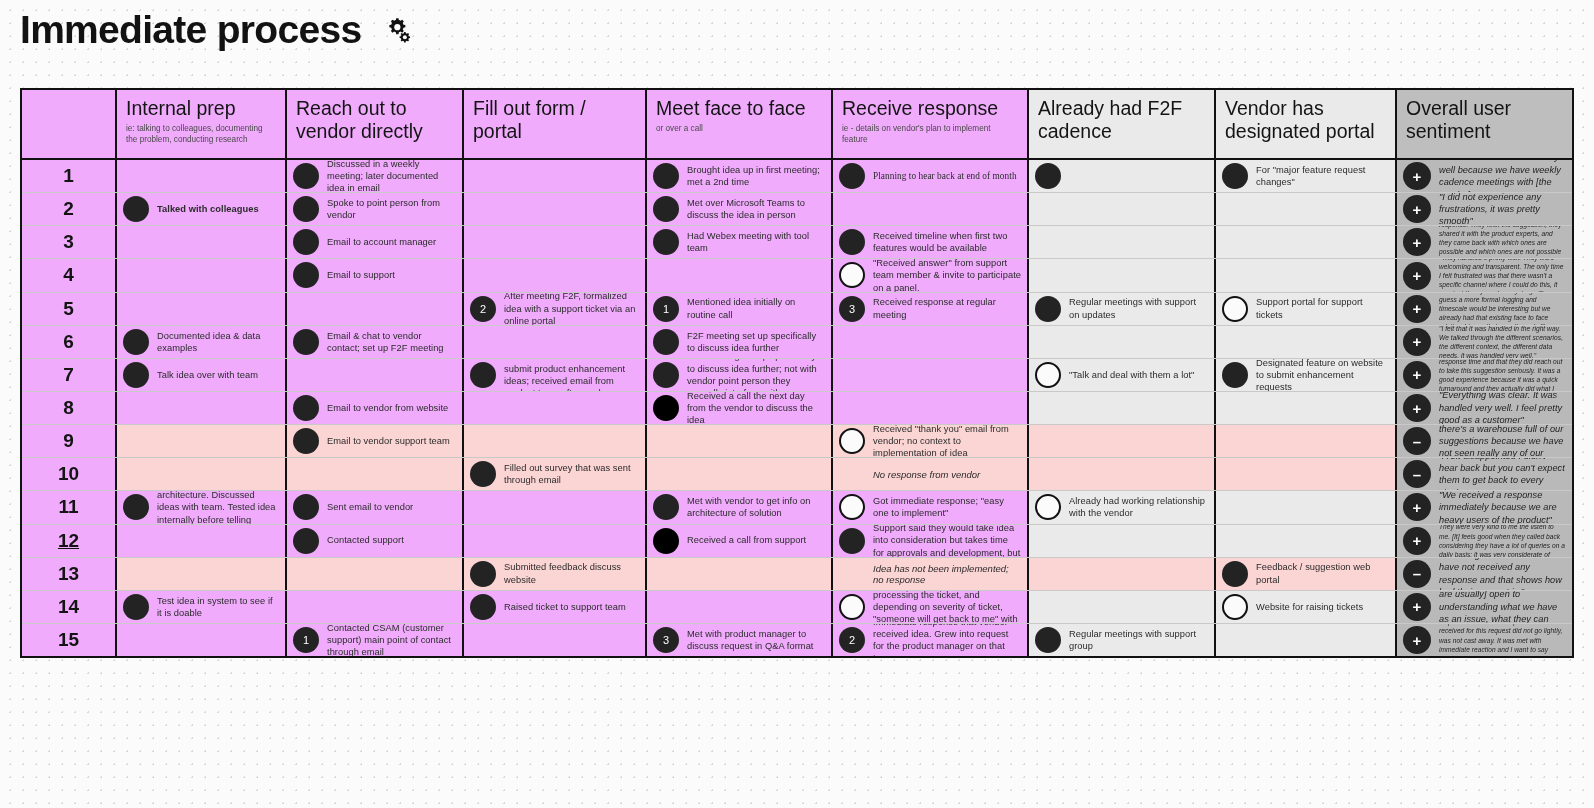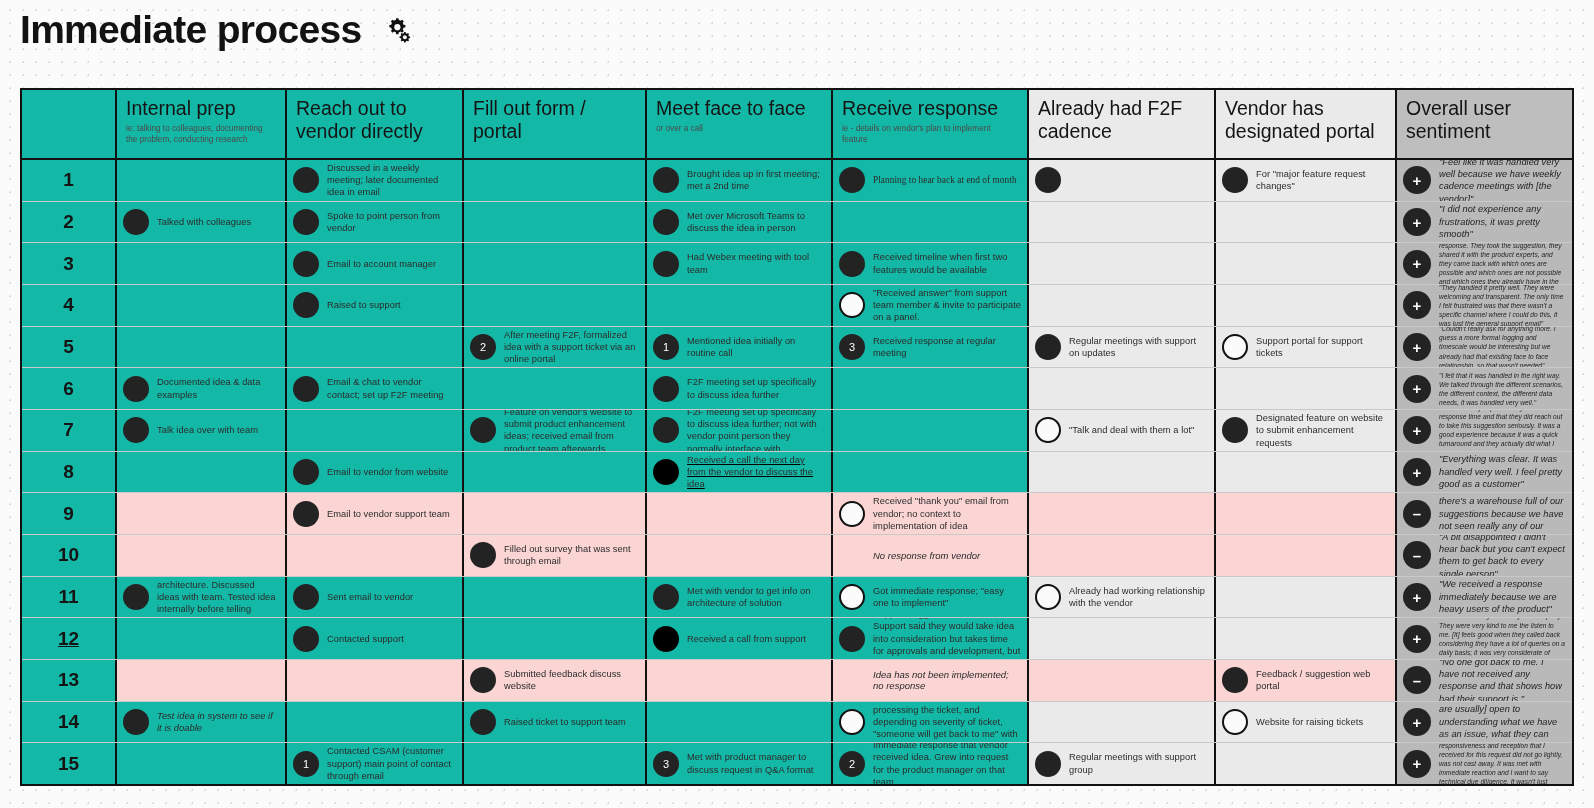--- a/index.html
+++ b/index.html
@@ -26,23 +26,23 @@
   #page-title {
     font-size: 39px; font-weight: bold; letter-spacing: -0.7px;
     color: #121212; margin: 0; line-height: 1.25;
   }
   #gear-icon { display:block; }
 
   
   #board {
     position: absolute;
     left: 20px; top: 88px;
-    width: 1554px; height: 698px;
+    width: 1554px; height: 570px;
     border: 2px solid #111;
-    background: #14b8a6;
+    background: #f0abfc;
     display: flex;
     flex-direction: column;
   }
   .hrow { display: flex; width: 100%; }
 
   
   #head-row { height: 70px; flex: 0 0 70px; border-bottom: 2px solid #111; }
   .hcell {
     border-right: 2px solid #111;
     padding: 7px 9px 4px 9px;
@@ -188,21 +188,21 @@
         </div>
         <div class="cell sent" style="flex: 0 0 175px;">
           <div class="item">
             <div class="dot sentdot">+</div>
             <div class="itxt quote ">"Feel like it was handled very well because we have weekly cadence meetings with [the vendor]"</div>
           </div>
         </div>
       </div>
       <div class="brow">
         <div class="cell num" style="flex: 0 0 95px;">2</div>
-        <div class="cell plain" style="flex: 0 0 170px;">
+        <div class="cell plain" style="flex: 0 0 170px; font-weight: bold;">
           <div class="item">
             <div class="dot"></div>
             <div class="itxt">Talked with colleagues</div>
           </div>
         </div>
         <div class="cell plain" style="flex: 0 0 177px;">
           <div class="item">
             <div class="dot"></div>
             <div class="itxt">Spoke to point person from vendor</div>
           </div>
@@ -254,21 +254,21 @@
             <div class="itxt quote tiny">"It was really good. I had a very good response. They took the suggestion, they shared it with the product experts, and they came back with which ones are possible and which ones are not possible and which ones they already have in the roadmap. Exceptional support."</div>
           </div>
         </div>
       </div>
       <div class="brow">
         <div class="cell num" style="flex: 0 0 95px;">4</div>
         <div class="cell plain" style="flex: 0 0 170px;"></div>
         <div class="cell plain" style="flex: 0 0 177px;">
           <div class="item">
             <div class="dot"></div>
-            <div class="itxt">Raised to support</div>
+            <div class="itxt">Email to support</div>
           </div>
         </div>
         <div class="cell plain" style="flex: 0 0 183px;"></div>
         <div class="cell plain" style="flex: 0 0 186px;"></div>
         <div class="cell plain" style="flex: 0 0 196px;">
           <div class="item">
             <div class="dot hollow"></div>
             <div class="itxt">"Received answer" from support team member &amp; invite to participate on a panel.</div>
           </div>
         </div>
@@ -397,21 +397,21 @@
       <div class="brow">
         <div class="cell num" style="flex: 0 0 95px;">8</div>
         <div class="cell plain" style="flex: 0 0 170px;"></div>
         <div class="cell plain" style="flex: 0 0 177px;">
           <div class="item">
             <div class="dot"></div>
             <div class="itxt">Email to vendor from website</div>
           </div>
         </div>
         <div class="cell plain" style="flex: 0 0 183px;"></div>
-        <div class="cell plain" style="flex: 0 0 186px; text-decoration: underline;">
+        <div class="cell plain" style="flex: 0 0 186px;">
           <div class="item">
             <div class="dot pure"></div>
             <div class="itxt">Received a call the next day from the vendor to discuss the idea</div>
           </div>
         </div>
         <div class="cell plain" style="flex: 0 0 196px;"></div>
         <div class="cell shaded" style="flex: 0 0 187px;"></div>
         <div class="cell shaded" style="flex: 0 0 181px;"></div>
         <div class="cell sent" style="flex: 0 0 175px;">
           <div class="item">
@@ -564,21 +564,21 @@
         </div>
         <div class="cell sent" style="flex: 0 0 175px;">
           <div class="item">
             <div class="dot sentdot">–</div>
             <div class="itxt quote ">"No one got back to me. I have not received any response and that shows how bad their support is."</div>
           </div>
         </div>
       </div>
       <div class="brow">
         <div class="cell num" style="flex: 0 0 95px;">14</div>
-        <div class="cell plain" style="flex: 0 0 170px; font-style: italic;">
+        <div class="cell plain" style="flex: 0 0 170px;">
           <div class="item">
             <div class="dot"></div>
             <div class="itxt">Test idea in system to see if it is doable</div>
           </div>
         </div>
         <div class="cell plain" style="flex: 0 0 177px;"></div>
         <div class="cell plain" style="flex: 0 0 183px;">
           <div class="item">
             <div class="dot"></div>
             <div class="itxt">Raised ticket to support team</div>

